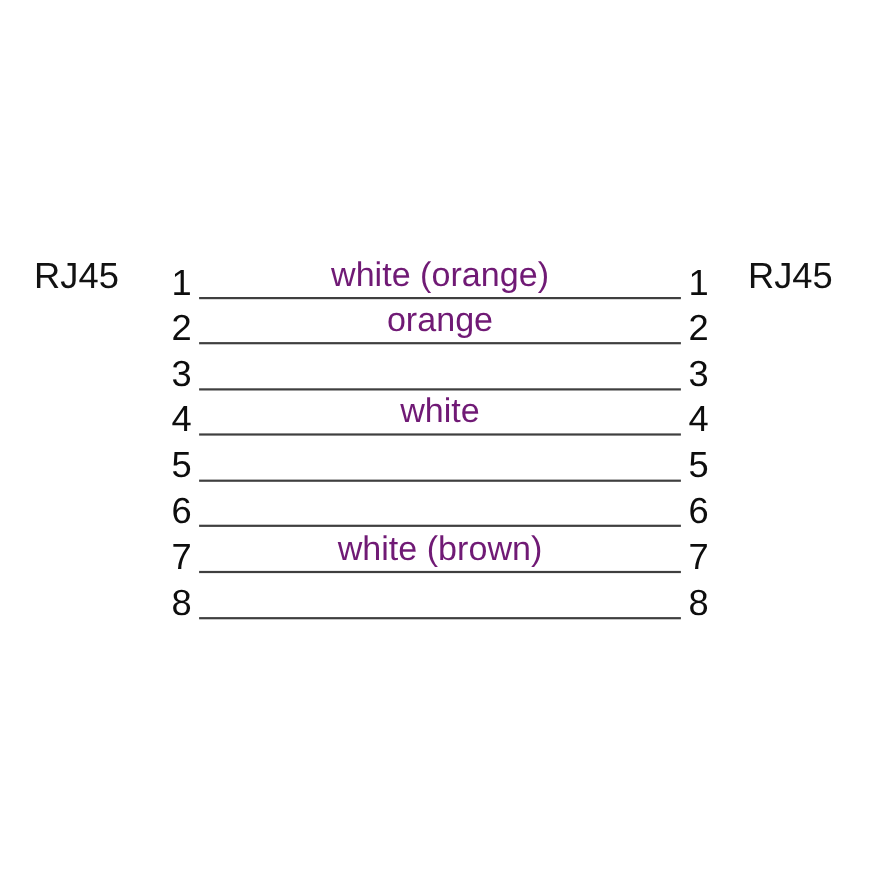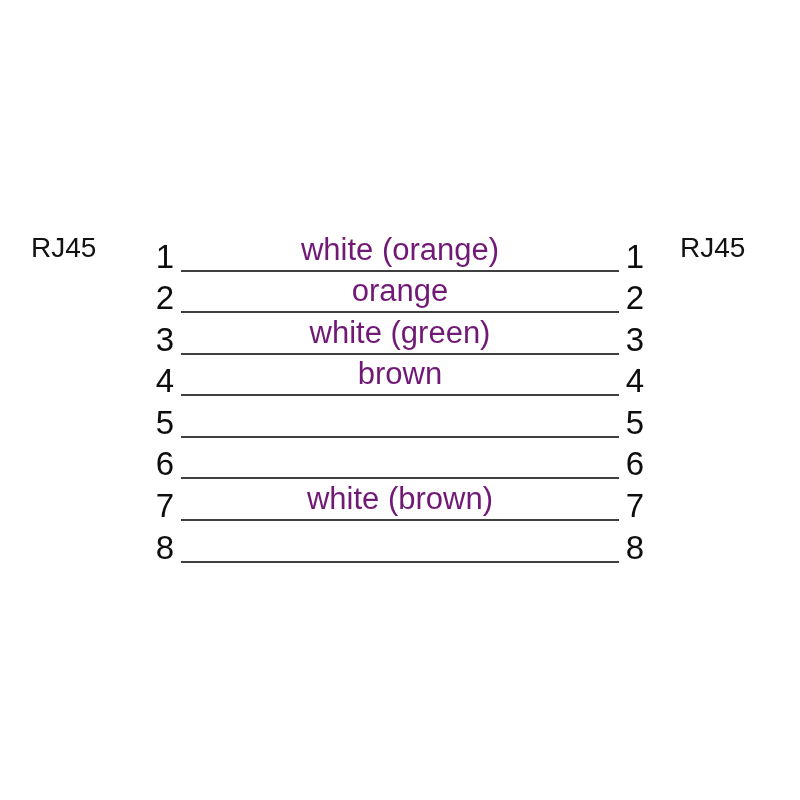--- a/index.html
+++ b/index.html
@@ -18,21 +18,21 @@
   #diagram {
     position: relative;
     width: 800px;
     height: 800px;
     background: #ffffff;
   }
 
   
   .connector-label {
     position: absolute;
-    font-size: 28px;
+    font-size: 33px;
     line-height: 1;
     color: #121212;
     white-space: nowrap;
     text-align: right;
   }
   .connector-label.left  { left: 31px;  top: 234px; }
   .connector-label.right { left: 680px; top: 234px; }
 
   
   .pin-row {
@@ -95,28 +95,27 @@
   </div>
 
   <div class="pin-row" style="top:271px">
     <div class="wire-label">orange</div>
     <div class="pin-number left">2</div>
     <div class="wire-line"></div>
     <div class="pin-number right">2</div>
   </div>
 
   <div class="pin-row" style="top:313px">
-    <div class="wire-label">white (green)</div>
     <div class="pin-number left">3</div>
     <div class="wire-line"></div>
     <div class="pin-number right">3</div>
   </div>
 
   <div class="pin-row" style="top:354px">
-    <div class="wire-label">brown</div>
+    <div class="wire-label">white</div>
     <div class="pin-number left">4</div>
     <div class="wire-line"></div>
     <div class="pin-number right">4</div>
   </div>
 
   <div class="pin-row" style="top:396px">
     <div class="pin-number left">5</div>
     <div class="wire-line"></div>
     <div class="pin-number right">5</div>
   </div>

